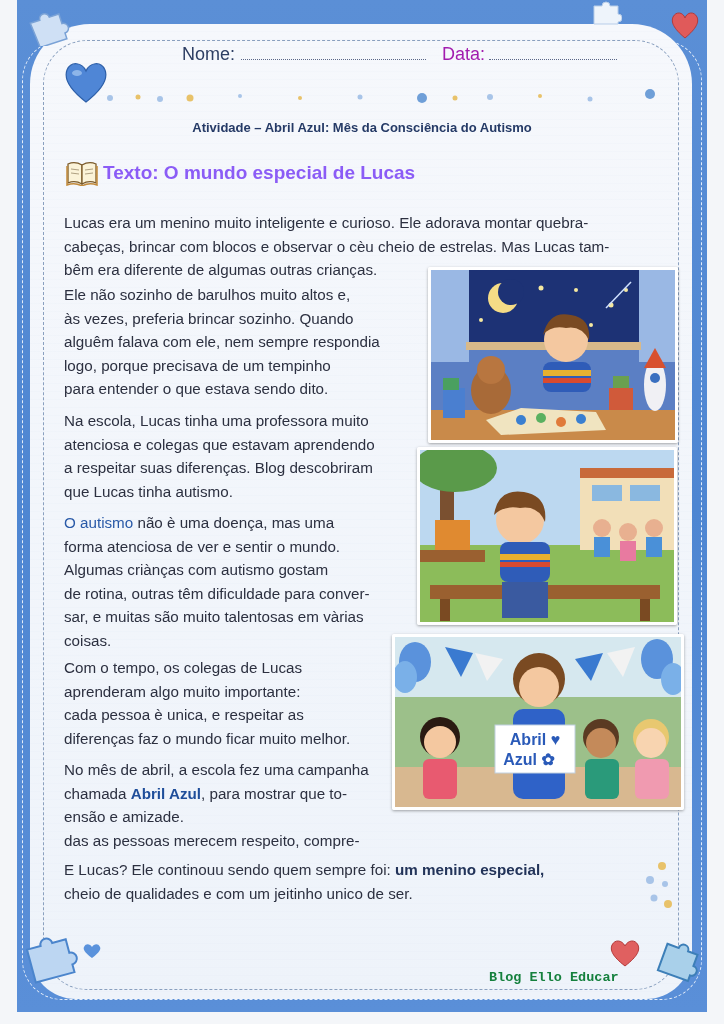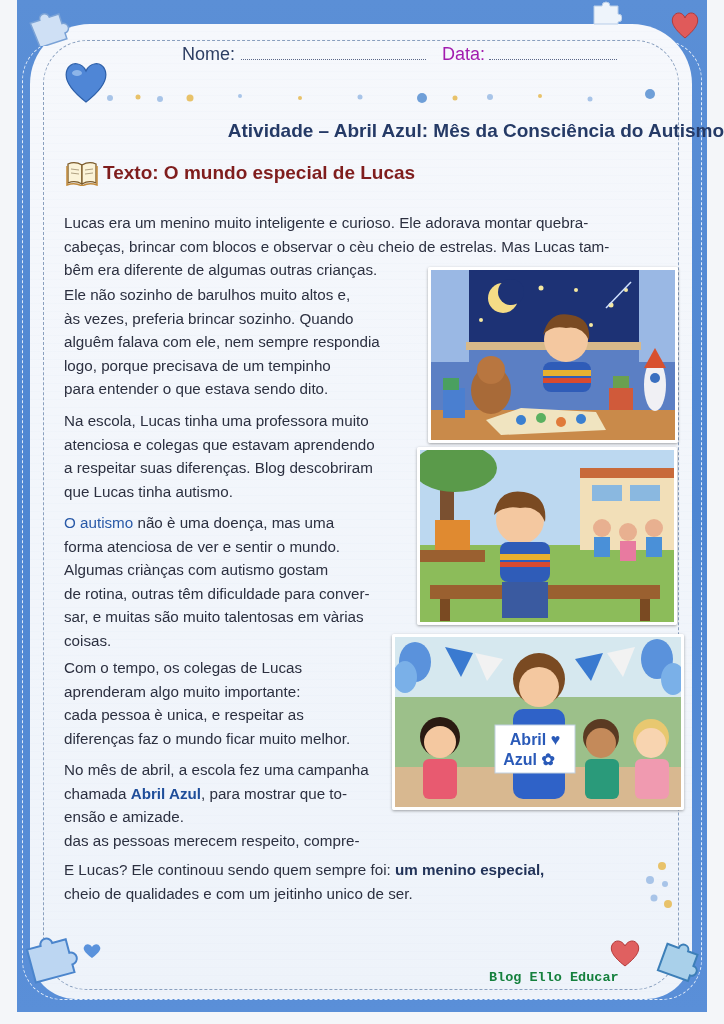--- a/index.html
+++ b/index.html
@@ -34,26 +34,26 @@
     position: absolute; top: 44px; left: 182px; font-size: 18px; color: #2d3e63;
     font-family: "Liberation Sans", sans-serif; display: flex; gap: 6px; align-items: baseline; justify-content: center;
   }
   .dots { display: inline-block; border-bottom: 1.6px dotted #5a6788; height: 12px; }
   .data-line {
     position: absolute; top: 44px; left: 442px; font-size: 18px; color: #a21caf;
     font-family: "Liberation Sans", sans-serif; display: flex; gap: 4px; align-items: baseline;
   }
 
   .title {
-    position: absolute; top: 120px; left: 0; width: 724px; text-align: right;
-    font-family: "Liberation Sans", sans-serif; font-weight: bold; font-size: 19px; color: #253a66;
+    position: absolute; top: 120px; left: 0; width: 724px; text-align: center;
+    font-family: "Liberation Sans", sans-serif; font-weight: bold; font-size: 13px; color: #253a66;
   }
   .subtitle {
     position: absolute; top: 160px; left: 66px; display: flex; align-items: center; gap: 5px;
-    font-family: "Liberation Sans", sans-serif; font-weight: bold; font-size: 19px; color: #7f1d1d;
+    font-family: "Liberation Sans", sans-serif; font-weight: bold; font-size: 19px; color: #8b5cf6;
   }
   .book-icon { width: 32px; height: 26px; position: relative; }
 
   .text {
     position: absolute; font-family: "Liberation Sans", sans-serif; font-size: 15.2px;
     color: #2c3040; line-height: 23.5px;
   }
   .text .blue { color: #2a5aa8; }
   .text b.hl { color: #1f4e9a; }
   .text b.dark { color: #223359; }

